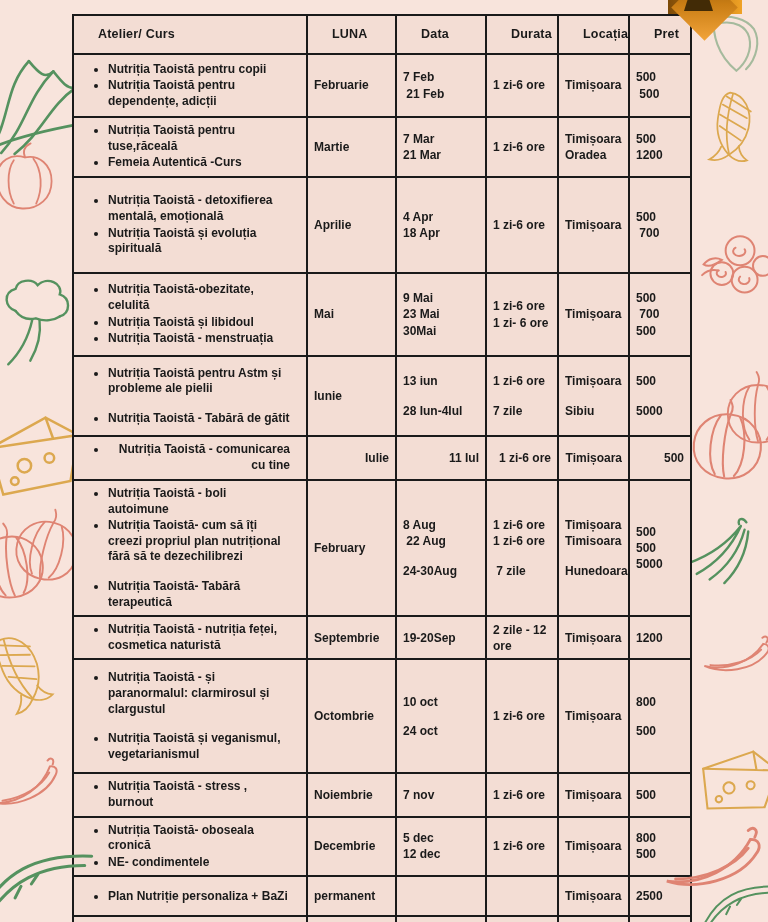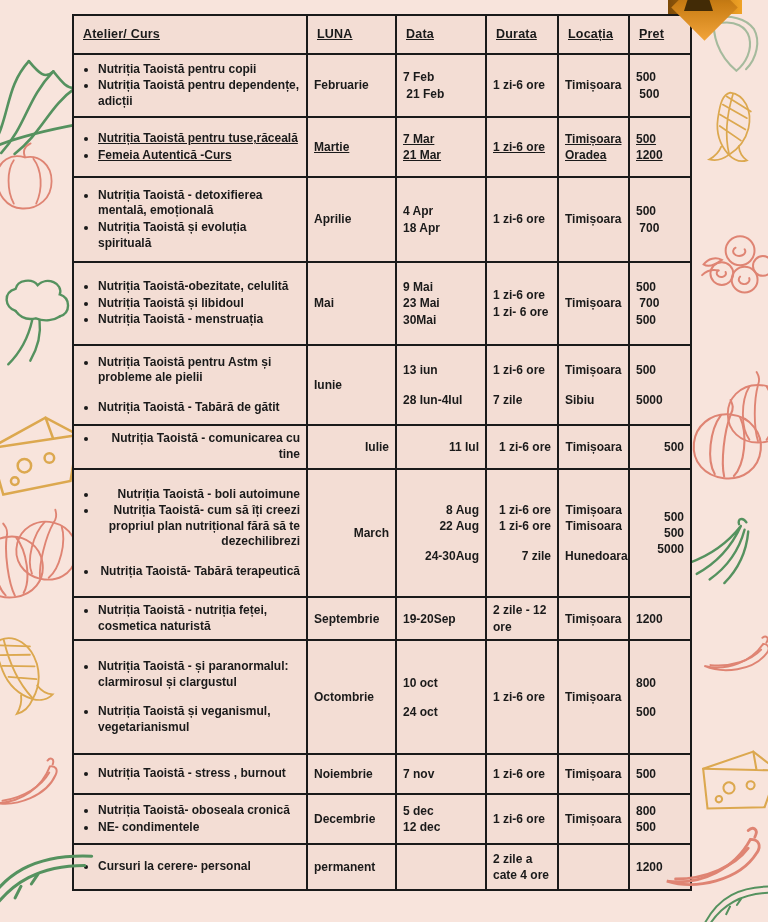--- a/index.html
+++ b/index.html
@@ -17,24 +17,24 @@
   }
   table.sched th, table.sched td{
     border:2px solid #1a1a1a;
     vertical-align:middle;
     padding:4px 6px;
     font-weight:700;
     font-size:12px;
     line-height:1.3;
     overflow:hidden;
   }
-  table.sched th{ text-align:left; height:29px; padding-left:9px; font-size:12.5px; letter-spacing:.2px;text-decoration:underline;}
+  table.sched th{ text-align:left; height:29px; padding-left:24px; font-size:12.5px; letter-spacing:.2px;}
   td.course-cell{ padding-left:6px; }
   td.course-cell ul{ margin:0; padding-left:18px; }
-  td.course-cell li{ margin:1px 0; }
+  td.course-cell li{ margin:1px 10px; }
   td.course-cell li.spacer{ list-style:none; height:12px; }
   td.date-cell,td.duration-cell,td.location-cell,td.price-cell{ font-size:11.5px; padding:4px 3px 4px 6px; }
   td.month-cell{ padding-left:7px; }
   .ln{ line-height:1.35; }
   .gap{ height:13px; }
   
   .decor{ position:absolute; z-index:0; pointer-events:none; }
   .decor.over{ z-index:2; }
   .g{ color:#55925f; } .s{ color:#df8473; } .y{ color:#dca84f; }
   
@@ -236,21 +236,21 @@
             <div class="ln">1 zi-6 ore</div>
           </td>
           <td class="location-cell">
             <div class="ln">Timișoara</div>
           </td>
           <td class="price-cell">
             <div class="ln">500</div>
             <div class="ln">&nbsp;500</div>
           </td>
         </tr>
-        <tr style="height: 60px; text-decoration: underline;">
+        <tr style="height: 60px;">
           <td class="course-cell">
             <ul>
               <li>Nutriția Taoistă pentru tuse,răceală</li>
               <li>Femeia Autentică -Curs</li>
             </ul>
           </td>
           <td class="month-cell">
             <div class="ln">Martie</div>
           </td>
           <td class="date-cell">
@@ -262,21 +262,21 @@
           </td>
           <td class="location-cell">
             <div class="ln">Timișoara</div>
             <div class="ln">Oradea</div>
           </td>
           <td class="price-cell">
             <div class="ln">500</div>
             <div class="ln">1200</div>
           </td>
         </tr>
-        <tr style="height: 85px;">
+        <tr style="height: 96px;">
           <td class="course-cell">
             <ul>
               <li>Nutriția Taoistă - detoxifierea mentală, emoțională</li>
               <li>Nutriția Taoistă și evoluția spirituală</li>
             </ul>
           </td>
           <td class="month-cell">
             <div class="ln">Aprilie</div>
           </td>
           <td class="date-cell">
@@ -370,31 +370,31 @@
           <td class="duration-cell">
             <div class="ln">1 zi-6 ore</div>
           </td>
           <td class="location-cell">
             <div class="ln">Timișoara</div>
           </td>
           <td class="price-cell">
             <div class="ln">500</div>
           </td>
         </tr>
-        <tr style="height: 128px; text-align: right;">
+        <tr style="height: 128px;">
           <td class="course-cell">
             <ul>
               <li>Nutriția Taoistă - boli autoimune</li>
               <li>Nutriția Taoistă- cum să îți creezi propriul plan nutrițional fără să te dezechilibrezi</li>
               <li class="spacer"></li>
               <li>Nutriția Taoistă- Tabără terapeutică</li>
             </ul>
           </td>
           <td class="month-cell">
-            <div class="ln">March</div>
+            <div class="ln">February</div>
           </td>
           <td class="date-cell">
             <div class="ln">8 Aug</div>
             <div class="ln">&nbsp;22 Aug</div>
             <div class="gap"></div>
             <div class="ln">24-30Aug</div>
           </td>
           <td class="duration-cell">
             <div class="ln">1 zi-6 ore</div>
             <div class="ln">1 zi-6 ore</div>
@@ -501,20 +501,38 @@
           </td>
           <td class="duration-cell">
             <div class="ln">1 zi-6 ore</div>
           </td>
           <td class="location-cell">
             <div class="ln">Timișoara</div>
           </td>
           <td class="price-cell">
             <div class="ln">800</div>
             <div class="ln">500</div>
+          </td>
+        </tr>
+        <tr style="height: 40px;">
+          <td class="course-cell">
+            <ul>
+              <li>Plan Nutriție personaliza + BaZi</li>
+            </ul>
+          </td>
+          <td class="month-cell">
+            <div class="ln">permanent</div>
+          </td>
+          <td class="date-cell"></td>
+          <td class="duration-cell"></td>
+          <td class="location-cell">
+            <div class="ln">Timișoara</div>
+          </td>
+          <td class="price-cell">
+            <div class="ln">2500</div>
           </td>
         </tr>
         <tr style="height: 46px;">
           <td class="course-cell">
             <ul>
               <li>Cursuri la cerere- personal</li>
             </ul>
           </td>
           <td class="month-cell">
             <div class="ln">permanent</div>

